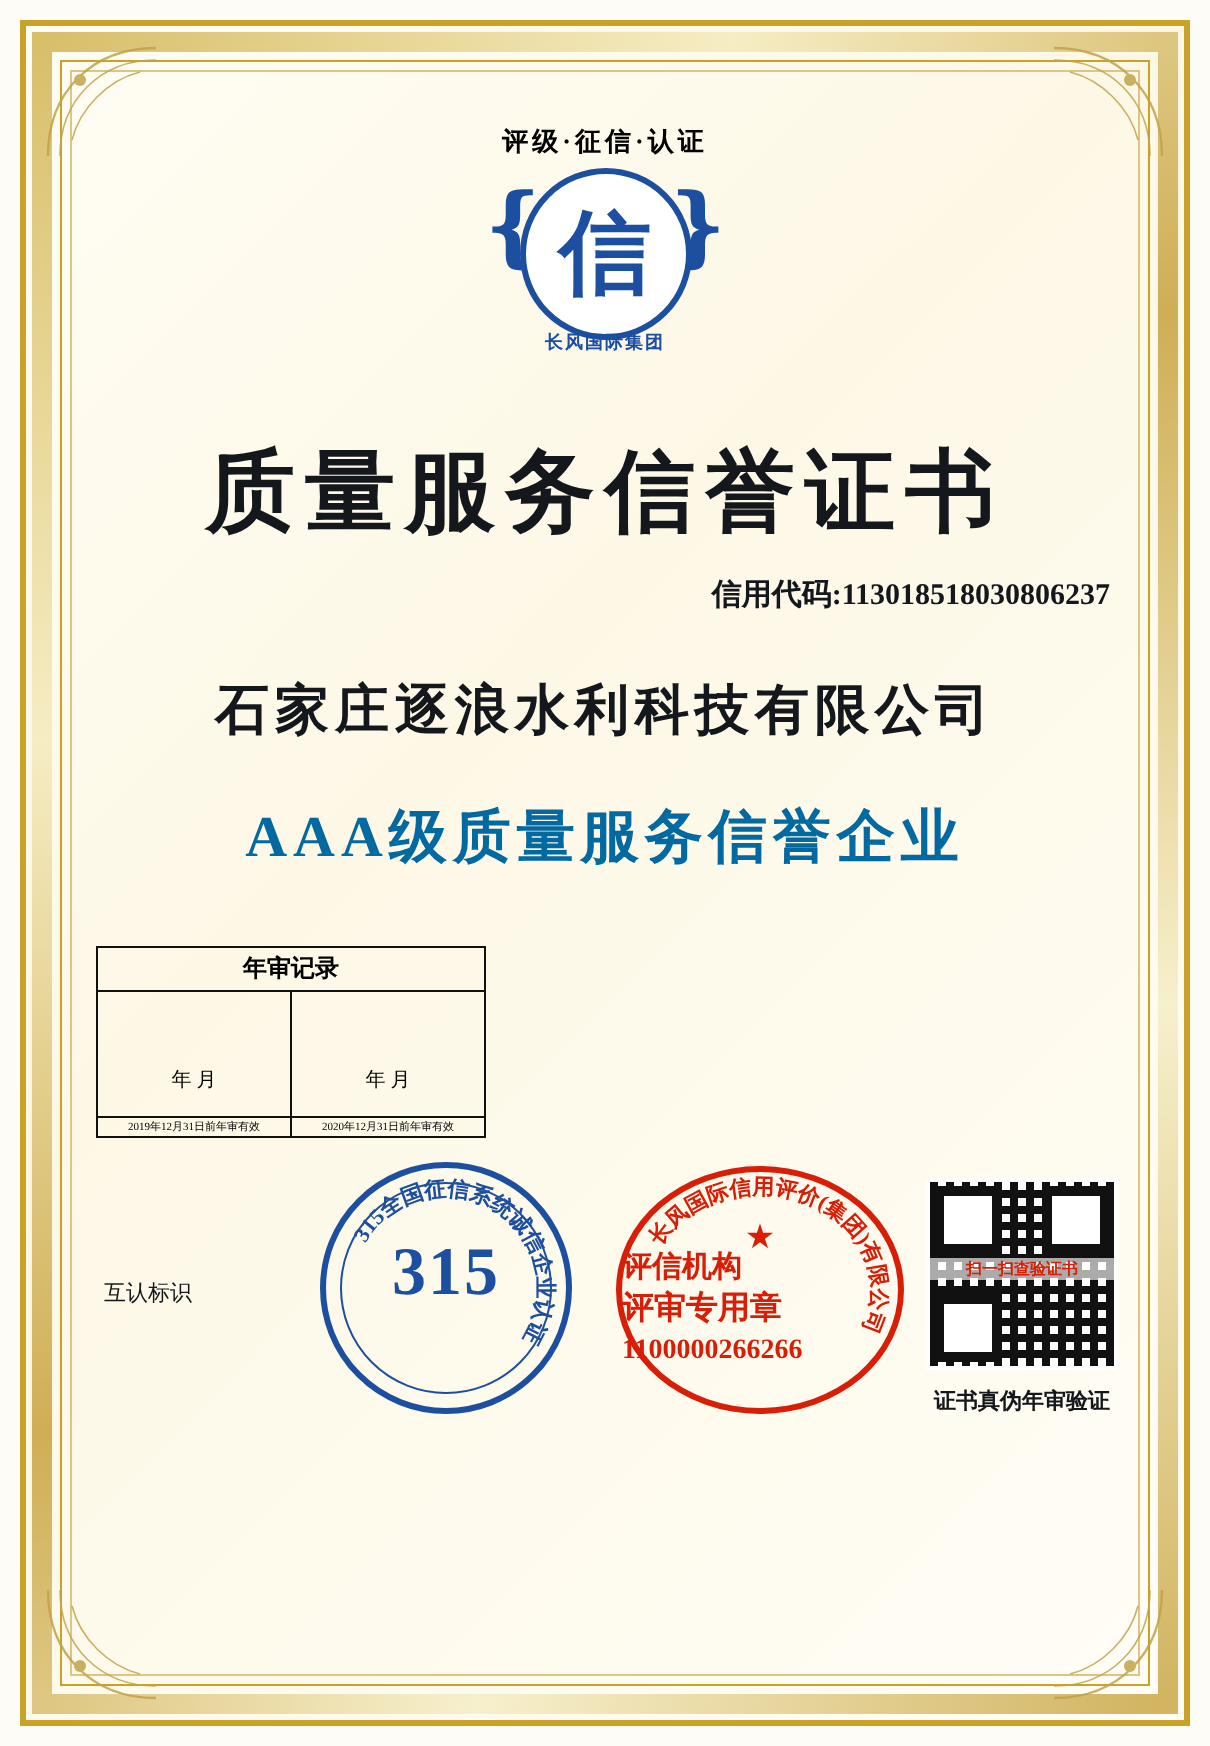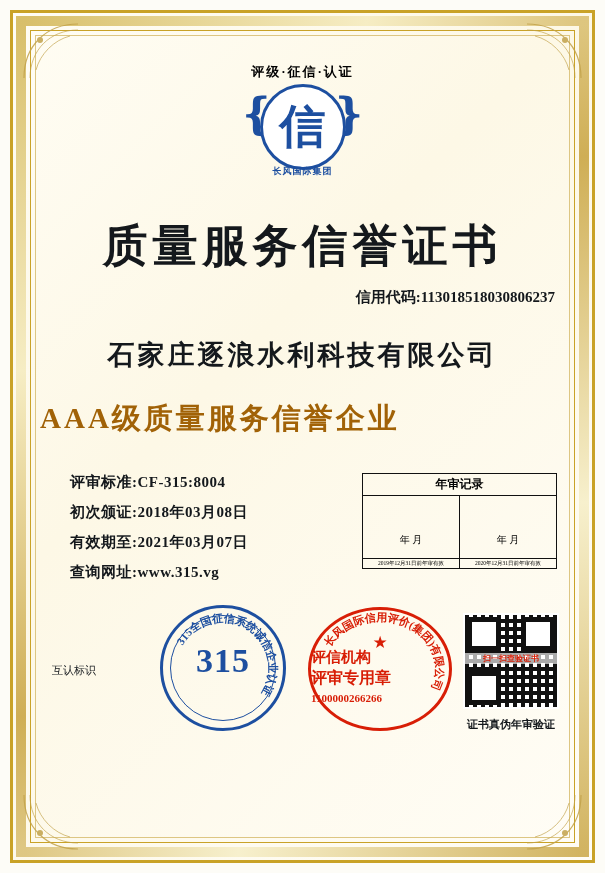--- a/index.html
+++ b/index.html
@@ -144,25 +144,25 @@
   .company-name {
     text-align: center;
     margin-top: 30px;
     font-size: 27px;
     font-weight: bold;
     color: #14181c;
     letter-spacing: 3px;
     font-family: "Liberation Serif", serif;
   }
   .grade-line {
-    text-align: left;
+    text-align: center;
     margin-top: 26px;
     font-size: 29px;
     font-weight: bold;
-    color: #a16207;
+    color: #0369a1;
     letter-spacing: 3px;
     font-family: "Liberation Serif", serif;
   }
 
   
   .mid-row {
     display: flex;
     margin-top: 34px;
     padding: 0 8px;
   }
@@ -289,21 +289,21 @@
     color: #d81e06;
   }
   .red-oval .rl1, .red-oval .rl2, .red-oval .rl3 {
     position: absolute;
     width: 100%;
     font-weight: bold;
     font-family: Liberation Serif, serif;
   }
   .red-oval .rl1 { top: 38px; font-size: 15px; }
   .red-oval .rl2 { top: 58px; font-size: 16px; }
-  .red-oval .rl3 { top: 82px; font-size: 11px; }
+  .red-oval .rl3 { top: 82px; font-size: 14px; }
   .red-star {
     position: absolute;
     left: 50%; top: 22px;
     transform: translateX(-50%);
     font-size: 17px;
     color: #d81e06;
   }
   
   .seal-qr { right: 6px; top: 2px; text-align: center; }
   .qr {
@@ -402,26 +402,20 @@
 
     <div class="main-title">质量服务信誉证书</div>
 
     <div class="credit-code">信用代码:113018518030806237</div>
 
     <div class="company-name">石家庄逐浪水利科技有限公司</div>
 
     <div class="grade-line">AAA级质量服务信誉企业</div>
 
     <div class="mid-row">
-      <div class="details">
-        <div class="detail-line">评审标准:CF-315:8004</div>
-        <div class="detail-line">初次颁证:2018年03月08日</div>
-        <div class="detail-line">有效期至:2021年03月07日</div>
-        <div class="detail-line">查询网址:www.315.vg</div>
-      </div>
 
       <div class="annual">
         <div class="annual-title">年审记录</div>
         <div class="annual-body">
           <div class="annual-cell">
             <div class="ym">年  月</div>
           </div>
           <div class="annual-cell">
             <div class="ym">年  月</div>
           </div>

